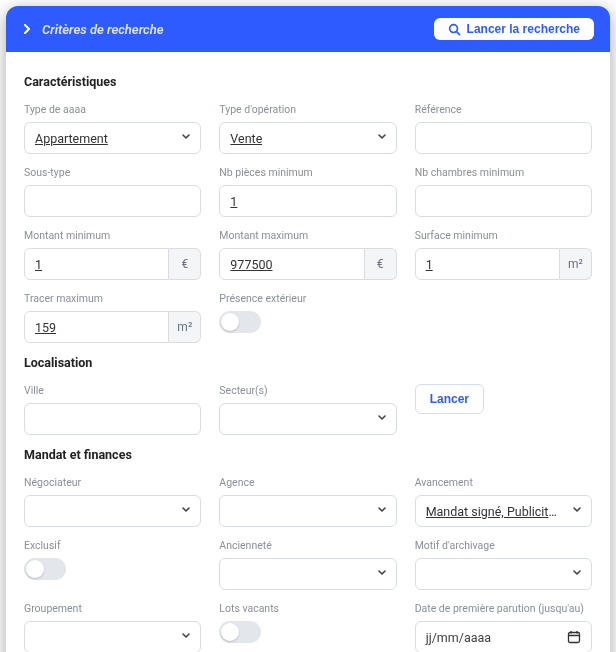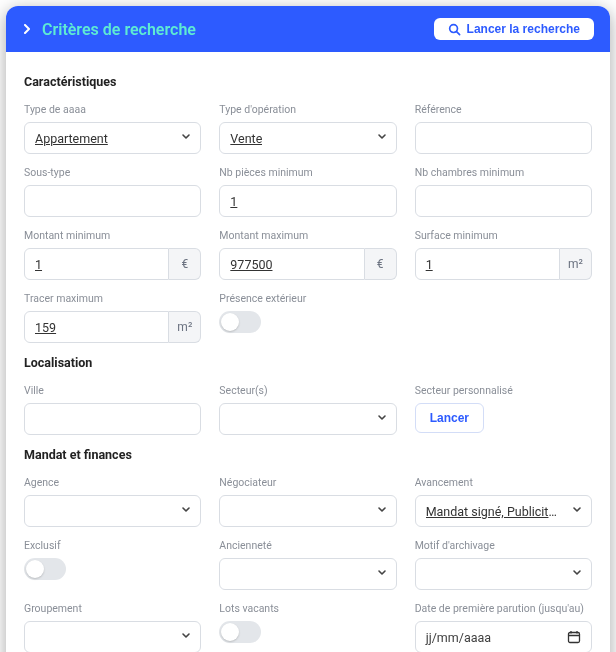--- a/index.html
+++ b/index.html
@@ -22,23 +22,24 @@
     padding: 12px 16px;
   }
   .hdr-left {
     display: flex;
     align-items: center;
     gap: 10px;
     flex: 1;
   }
   .chevron svg { display: block; }
   .hdr-title {
-    color: #5eead4;
-    font-size: 16px;
+    color: #e5e5e5;
+    font-size: 13px;
     font-weight: 600;
+    font-style: italic;
   }
   .launch-btn {
     background: #fff;
     color: #2D5BFF;
     border: none;
     border-radius: 6px;
     padding: 4px 14px;
     font-size: 12px;
     font-weight: 600;
     display: inline-flex;
@@ -311,39 +312,38 @@
       <div class="field">
         <span class="label">Secteur(s)</span>
         <div class="ctrl select">
           <span class="value"></span>
           <span class="caret"><svg width="12" height="12" viewBox="0 0 12 12">
                 <path d="M3 4.5 L6 7.5 L9 4.5" stroke="#444" stroke-width="1.6" fill="none" stroke-linecap="round" stroke-linejoin="round"></path>
               </svg></span>
         </div>
       </div>
       <div class="field">
-        <span class="label">Secteur personnalisé</span>
         <button class="trace-btn">Lancer</button>
       </div>
     </div>
 
     <div class="section-title">Mandat et finances</div>
 
     <div class="row">
       <div class="field">
+        <span class="label">Négociateur</span>
+        <div class="ctrl select">
+          <span class="value"></span>
+          <span class="caret"><svg width="12" height="12" viewBox="0 0 12 12">
+                <path d="M3 4.5 L6 7.5 L9 4.5" stroke="#444" stroke-width="1.6" fill="none" stroke-linecap="round" stroke-linejoin="round"></path>
+              </svg></span>
+        </div>
+      </div>
+      <div class="field">
         <span class="label">Agence</span>
-        <div class="ctrl select">
-          <span class="value"></span>
-          <span class="caret"><svg width="12" height="12" viewBox="0 0 12 12">
-                <path d="M3 4.5 L6 7.5 L9 4.5" stroke="#444" stroke-width="1.6" fill="none" stroke-linecap="round" stroke-linejoin="round"></path>
-              </svg></span>
-        </div>
-      </div>
-      <div class="field">
-        <span class="label">Négociateur</span>
         <div class="ctrl select">
           <span class="value"></span>
           <span class="caret"><svg width="12" height="12" viewBox="0 0 12 12">
                 <path d="M3 4.5 L6 7.5 L9 4.5" stroke="#444" stroke-width="1.6" fill="none" stroke-linecap="round" stroke-linejoin="round"></path>
               </svg></span>
         </div>
       </div>
       <div class="field">
         <span class="label">Avancement</span>
         <div class="ctrl select">

